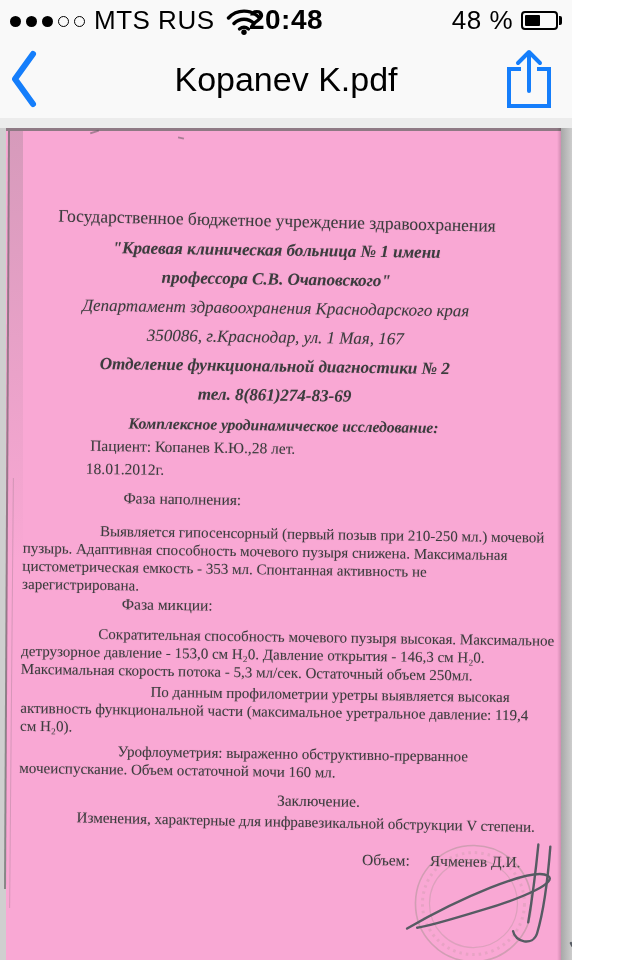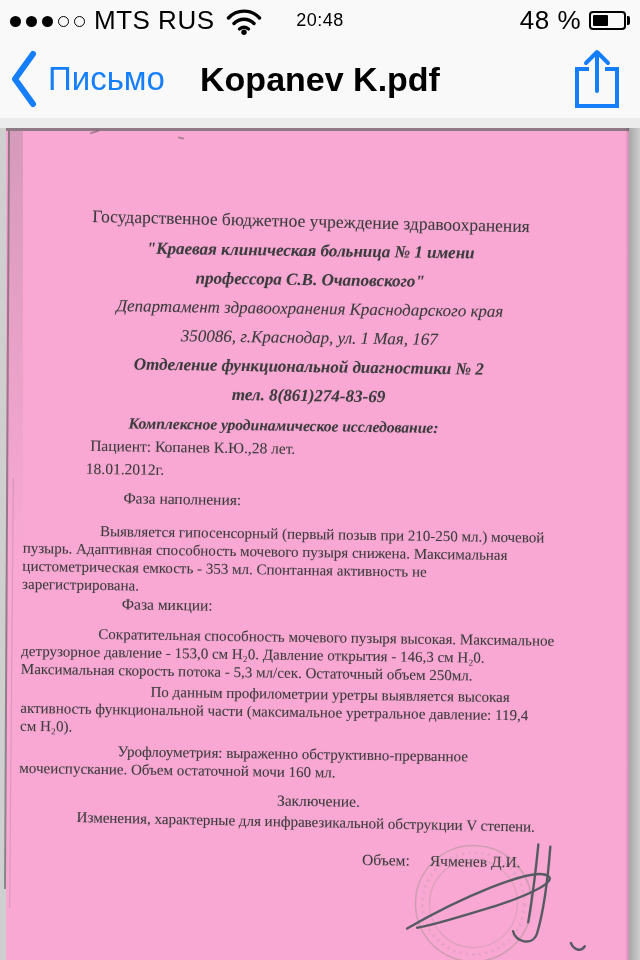--- a/index.html
+++ b/index.html
@@ -1,54 +1,54 @@
 <!DOCTYPE html>
 <html><head>
 <meta charset="utf-8">
 <style>
   * { box-sizing: border-box; margin: 0; padding: 0; }
   html, body { width: 640px; height: 960px; }
   body { font-family: "Liberation Sans", sans-serif; background: #fff; overflow: hidden; }
 
-  .screen { position: relative; width: 640px; height: 960px; background: #fff; }
+  .screen { position: relative; width: 572px; height: 960px; background: #fff; }
 
   
   .status-bar {
     position: absolute; top: 0; left: 0; right: 0; height: 40px;
     background: #f9f9f9; color: #000;
     display: flex; align-items: center; padding: 0 10px;
     font-size: 26px; letter-spacing: 0.5px; z-index: 10;
   }
   .sb-left { display: flex; align-items: center; gap: 9px; }
   .signal-dots { display: flex; align-items: center; gap: 5px; padding-top: 2px; }
   .dot { width: 11px; height: 11px; border-radius: 50%; }
   .dot.filled { background: #000; }
   .dot.hollow { border: 1.5px solid #000; background: transparent; }
   .carrier { font-size: 26px; }
   .wifi-svg { margin-left: 2px; margin-top: 3px; }
   .sb-time {
     position: absolute; left: 50%; transform: translateX(-50%);
-    font-weight: 400; font-size: 18px;
+    font-weight: 700; font-size: 28px;
   }
   .sb-right { margin-left: auto; display: flex; align-items: center; gap: 8px; }
   .battery { display: flex; align-items: center; }
   .bat-body { width: 37px; height: 19px; border: 2px solid #000; border-radius: 4px; position: relative; }
   .bat-fill { position: absolute; left: 2px; top: 2px; bottom: 2px; width: 15px; background: #000; border-radius: 1px; }
   .bat-nub { width: 3px; height: 9px; background: #000; margin-left: 1px; border-radius: 0 2px 2px 0; }
 
   
   .nav-bar {
     position: absolute; top: 40px; left: 0; right: 0; height: 78px;
     background: #f9f9f9; display: flex; align-items: center; z-index: 9;
   }
   .back-button { display: flex; align-items: center; gap: 10px; padding: 8px 0 8px 10px; cursor: pointer; }
   .back-label { font-size: 33px; color: #157efb; }
   .nav-title {
     position: absolute; left: 50%; transform: translateX(-50%);
-    font-size: 34px; font-weight: 700; color: #000; white-space: nowrap;
+    font-size: 34px; font-weight: 400; color: #000; white-space: nowrap;
   }
   .share-button { margin-left: auto; padding: 6px 16px 2px 10px; cursor: pointer; }
 
   
   .content {
     position: absolute; top: 118px; left: 0; right: 0; bottom: 0;
     background: #f9a8d4; overflow: hidden;
   }
   .gap-band { position: absolute; top: 0; left: 0; right: 0; height: 10px; background: #ececec; }
   .page-top-edge { position: absolute; top: 10px; left: 0; right: 0; height: 3px; background: #6a6a6a; opacity: .75; }
@@ -127,21 +127,20 @@
           <span class="bat-nub"></span>
       </span>
     </div>
   </div>
 
   <div class="nav-bar">
     <div class="back-button">
       <svg width="28" height="58" viewBox="0 0 28 58">
         <polyline points="23,4 5,29 23,54" fill="none" stroke="#157efb" stroke-width="6" stroke-linecap="round" stroke-linejoin="round"></polyline>
       </svg>
-      <span class="back-label">Письмо</span>
     </div>
     <div class="nav-title">Kopanev K.pdf</div>
     <div class="share-button">
       <svg width="54" height="64" viewBox="0 0 54 64">
         <g fill="none" stroke="#157efb" stroke-width="4">
           <path d="M19,22 H7 V59 H47 V22 H35"></path>
           <path d="M27,6 V44" stroke-linecap="round"></path>
           <path d="M16,16 L27,5 L38,16" stroke-linecap="round" stroke-linejoin="round"></path>
         </g>
       </svg>

